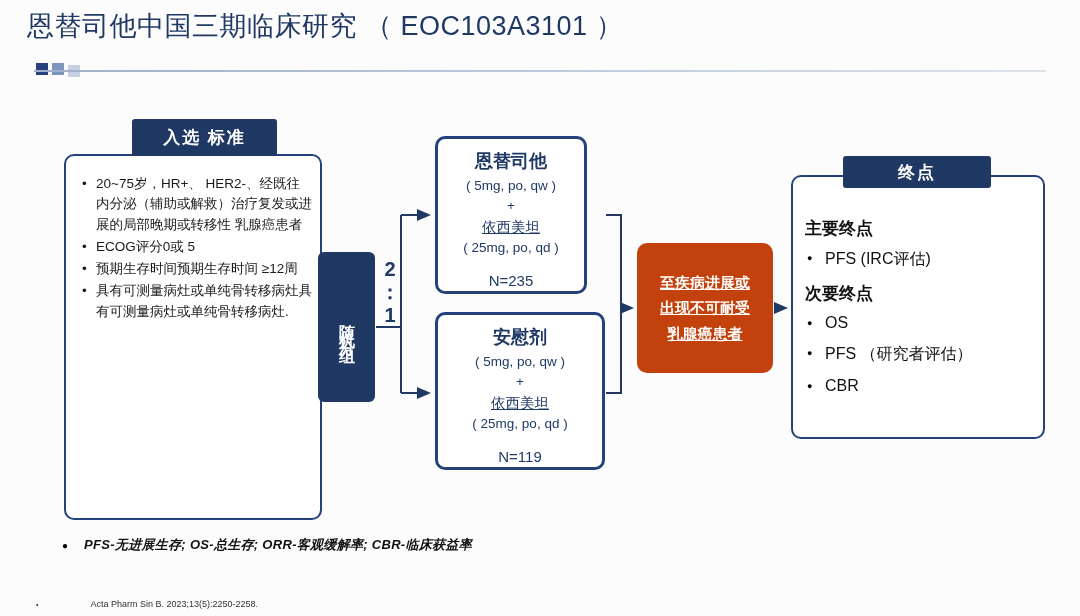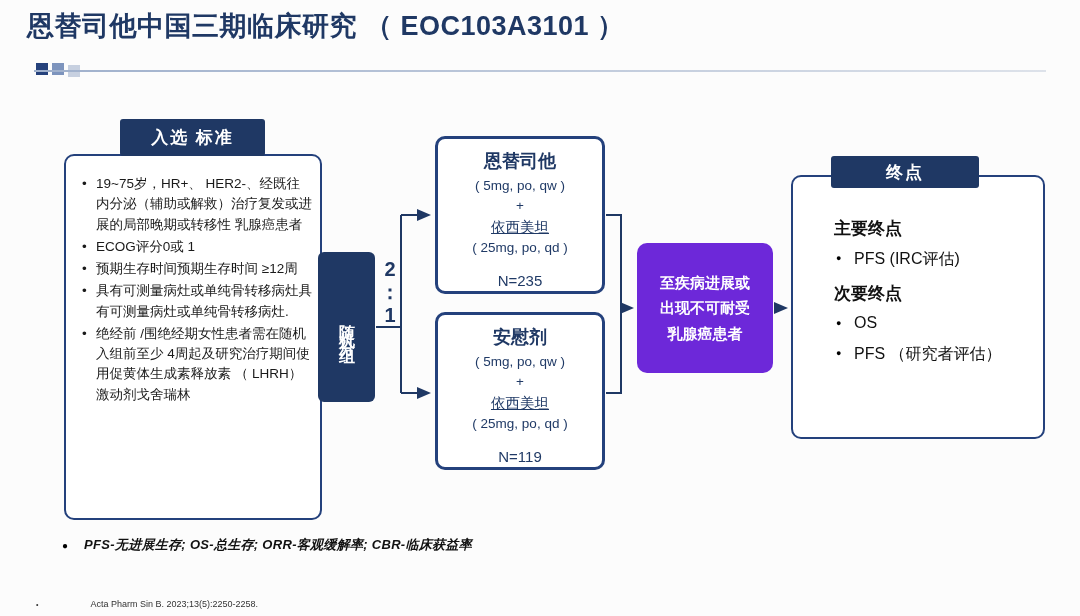--- a/index.html
+++ b/index.html
@@ -6,60 +6,60 @@
   html,body { width:1080px; height:616px; }
   body {
     position:relative;
     background:#fcfcfc;
     font-family:"Liberation Sans","DejaVu Sans",sans-serif;
     overflow:hidden;
     color:#1a1a1a;
   }
   .abs { position:absolute; }
 
-  .title { left:27px; top:8px; font-size:27px; font-weight:700; color:#1f3864; letter-spacing:0.5px; }
+  .title { left:27px; top:8px; font-size:27px; font-weight:400; color:#1f3864; letter-spacing:0.5px; }
   .divider { left:34px; top:70px; width:1012px; height:2px; background:linear-gradient(to right,#9fb0cc,#dde2ea); }
   .sq { width:12px; height:12px; }
   .sq1 { left:36px; top:63px; background:#26427c; }
   .sq2 { left:52px; top:63px; background:#7d94bd; }
   .sq3 { left:68px; top:65px; background:#c7d0e0; }
 
   .tab { background:#1f3864; color:#fff; font-weight:700; font-size:17px;
          display:flex; align-items:center; justify-content:center;
-         border-radius:3px; z-index:3; letter-spacing:2px; }
+         border-radius:3px; z-index:3; letter-spacing:2px;margin-left:12px; }
   .panel { background:#fff; border:2px solid #24417c; border-radius:10px; z-index:1; }
 
   .inclusion-tab { left:120px; top:119px; width:145px; height:37px; }
   .inclusion-panel { left:64px; top:154px; width:258px; height:366px; padding:18px 8px 8px 12px; }
   .inclusion-list { list-style:none; }
   .inclusion-list li { position:relative; padding-left:18px; font-size:13.5px; line-height:1.5;
                        color:#1a1a1a; margin-bottom:2px; }
   .inclusion-list li::before { content:"•"; position:absolute; left:4px; top:0; color:#1a1a1a; }
 
   .rand-box { left:318px; top:252px; width:57px; height:150px; background:#1f3864; border-radius:6px;
               z-index:2; display:flex; align-items:center; justify-content:center; }
   .rand-label { color:#fff; font-size:16px; font-weight:700; writing-mode:vertical-lr;
                 text-orientation:upright; letter-spacing:8px; }
   .ratio { left:377px; top:258px; width:26px; display:flex; flex-direction:column; align-items:center;
            color:#1f3864; font-weight:700; font-size:20px; line-height:1.15; z-index:2; }
 
   .arm { text-align:center; border-width:3px; padding-top:10px; }
-  .arm-top { left:435px; top:136px; width:170px; height:158px; }
+  .arm-top { left:435px; top:136px; width:152px; height:158px; }
   .arm-bottom { left:435px; top:312px; width:170px; height:158px; }
   .arm-title { font-size:18px; font-weight:700; color:#1f3864; margin-bottom:3px; }
   .arm-line { font-size:13.5px; color:#203a66; line-height:1.5;text-align:center; }
   .arm-drug2 { font-size:14.5px; color:#203a66; text-decoration:underline; line-height:1.5; }
   .arm-n { font-size:15px; color:#203a66; margin-top:13px; }
 
-  .progress-box { left:637px; top:243px; width:136px; height:130px; background:#6d28d9; border-radius:10px;
+  .progress-box { left:637px; top:243px; width:136px; height:130px; background:#c2410c; border-radius:10px;
                   display:flex; flex-direction:column; align-items:center; justify-content:center;
-                  color:#fff; font-weight:700; font-size:15px; line-height:1.7; z-index:2; }
+                  color:#fff; font-weight:700; font-size:15px; line-height:1.7; z-index:2;text-decoration:underline; }
 
   .endpoints-tab { left:831px; top:156px; width:148px; height:32px; }
-  .endpoints-panel { left:791px; top:175px; width:254px; height:264px; padding:40px 10px 0 41px; }
+  .endpoints-panel { left:791px; top:175px; width:254px; height:264px; padding:40px 10px 0 12px; }
   .ep-heading { font-size:17px; font-weight:700; color:#111; margin-bottom:9px; }
   .ep-list { list-style:none; margin-bottom:7px; }
   .ep-list li { position:relative; padding-left:20px; font-size:16px; color:#111; margin-bottom:12px; }
   .ep-list li::before { content:"●"; font-size:9px; position:absolute; left:2px; top:4px; color:#000; }
 
   .footnote { left:62px; top:536px; display:flex; align-items:center; gap:16px; }
   .footnote-bullet { font-size:10px; color:#000; }
   .footnote-text { font-size:13px; font-style:italic; font-weight:700; color:#111; letter-spacing:0.3px; }
 
   .reference { left:36px; top:599px; display:flex; align-items:center; gap:8px; }
@@ -89,25 +89,24 @@
 
 <div class="abs title">恩替司他中国三期临床研究 （ EOC103A3101 ）</div>
 <div class="abs sq sq1"></div>
 <div class="abs sq sq2"></div>
 <div class="abs sq sq3"></div>
 <div class="abs divider"></div>
 
 <div class="abs tab inclusion-tab">入选 标准</div>
 <div class="abs panel inclusion-panel">
   <ul class="inclusion-list">
-    <li>19~75岁，HR+、 HER2-、经既往内分泌（辅助或解救）治疗复发或进展的局部晚期或转移性 乳腺癌患者</li>
-    <li>ECOG评分0或 1</li>
+    <li>20~75岁，HR+、 HER2-、经既往内分泌（辅助或解救）治疗复发或进展的局部晚期或转移性 乳腺癌患者</li>
+    <li>ECOG评分0或 5</li>
     <li>预期生存时间预期生存时间 ≥12周</li>
     <li>具有可测量病灶或单纯骨转移病灶具有可测量病灶或单纯骨转移病灶.</li>
-    <li>绝经前 /围绝经期女性患者需在随机入组前至少 4周起及研究治疗期间使用促黄体生成素释放素 （ LHRH）激动剂戈舍瑞林</li>
   </ul>
 </div>
 
 <div class="abs rand-box">
   <div class="rand-label">随机分组</div>
 </div>
 <div class="abs ratio">
   <span>2</span>
   <span>：</span>
   <span>1</span>
@@ -140,20 +139,21 @@
 <div class="abs tab endpoints-tab">终点</div>
 <div class="abs panel endpoints-panel">
   <div class="ep-heading">主要终点</div>
   <ul class="ep-list">
     <li>PFS (IRC评估)</li>
   </ul>
   <div class="ep-heading">次要终点</div>
   <ul class="ep-list">
     <li>OS</li>
     <li>PFS （研究者评估）</li>
+    <li>CBR</li>
   </ul>
 </div>
 
 <div class="abs footnote">
   <span class="footnote-bullet">●</span>
   <span class="footnote-text">PFS-无进展生存; OS-总生存; ORR-客观缓解率; CBR-临床获益率</span>
 </div>
 
 <div class="abs reference">
   <span class="reference-bullet">•</span>

